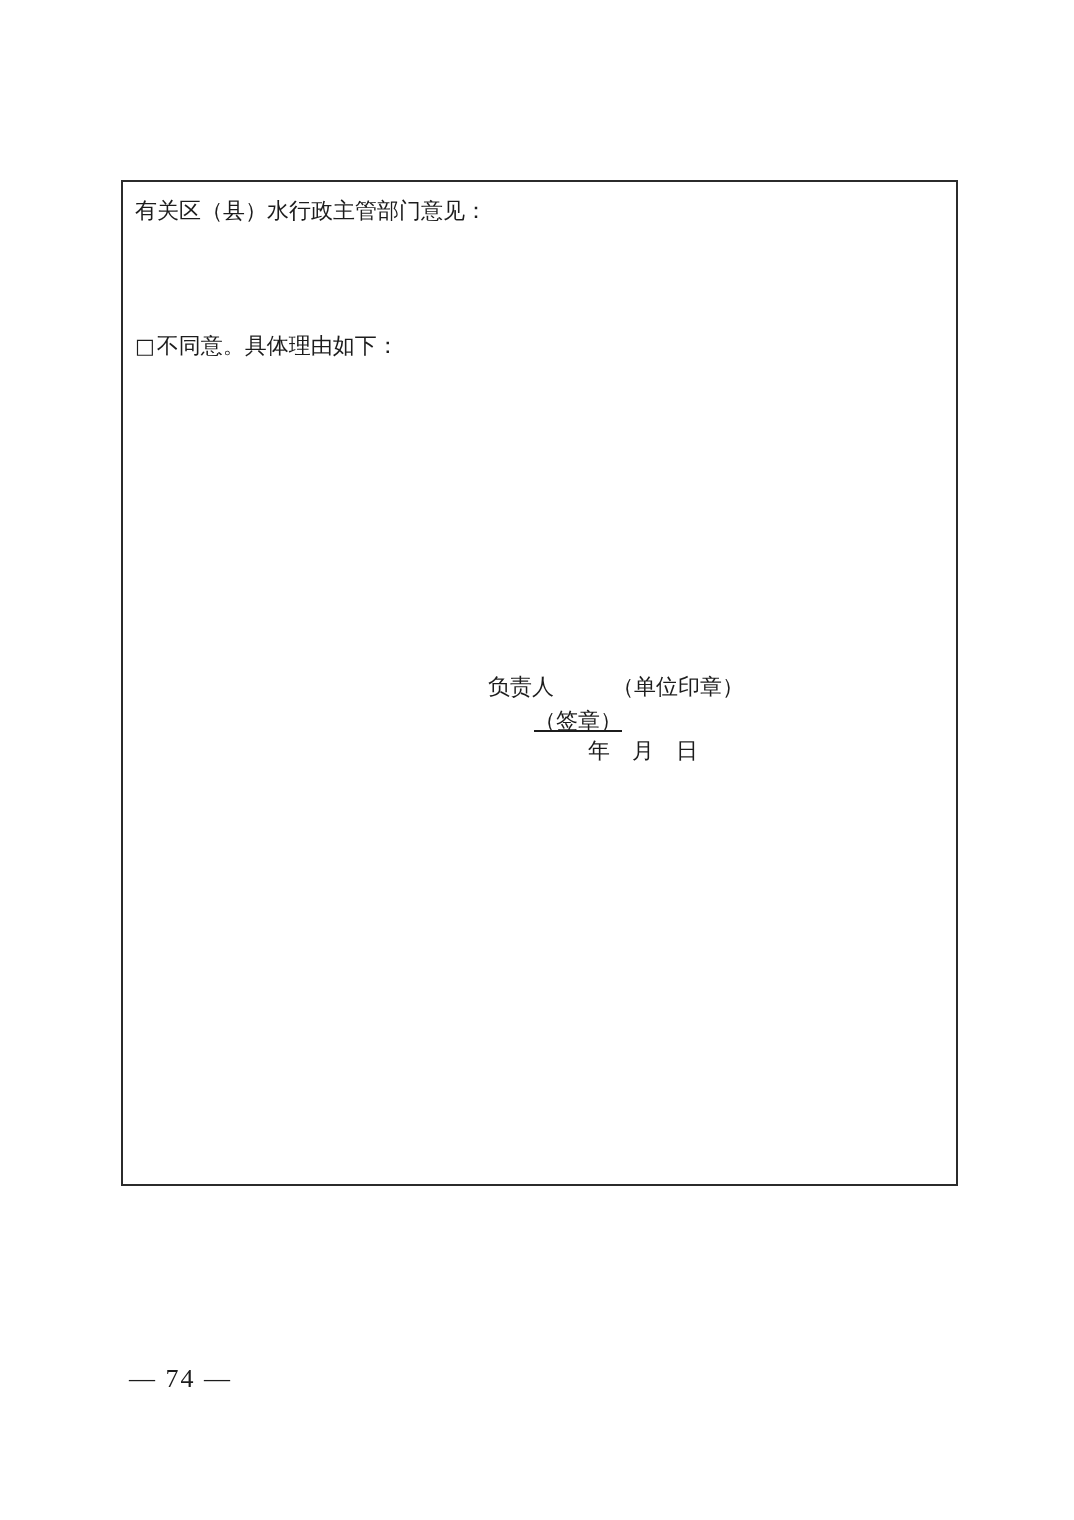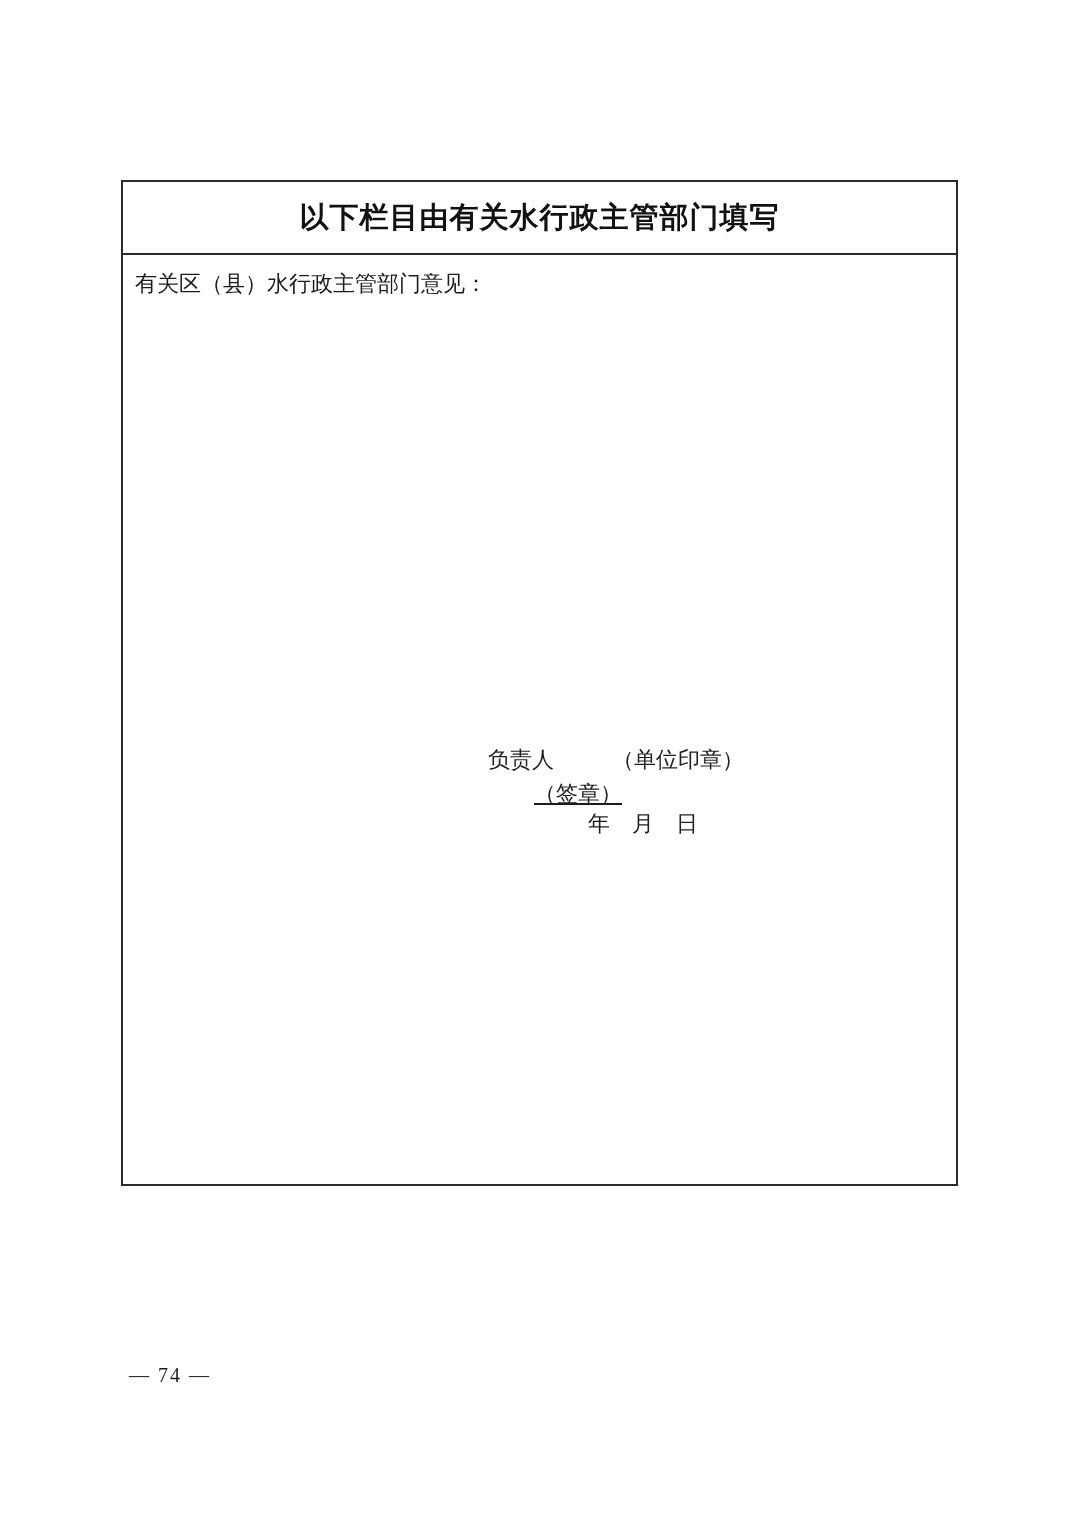--- a/index.html
+++ b/index.html
@@ -60,41 +60,41 @@
     font-size: 22px;
   }
   .sig-line-1 { left: 365px; top: 490px; }
   .sig-line-1 .unit-seal { margin-left: 58px; }
   .sig-line-2 { left: 411px; top: 524px; text-decoration: underline; }
   .sig-line-3 { left: 465px; top: 554px; }
   .page-footer {
     position: absolute;
     left: 129px;
     top: 1364px;
-    font-size: 20px;
+    font-size: 26px;
     letter-spacing: 2px;
     color: #1c1c1c;
   }
 </style>
 </head>
 <body>
 
 <div class="page">
 
   <div class="form-box">
 
-    <div class="title-row">
-      <span class="form-title">以下栏目由有关水行政主管部门填写</span>
-    </div>
 
     <div class="form-body">
 
       <div class="section-label">有关区（县）水行政主管部门意见：</div>
 
 
+      <div class="option option-disagree">
+        <span class="checkbox-glyph">□</span><span>不同意。具体理由如下：</span>
+      </div>
 
       <div class="sig-line sig-line-1">
         <span>负责人</span><span class="unit-seal">（单位印章）</span>
       </div>
 
       <div class="sig-line sig-line-2">（签章）</div>
 
       <div class="sig-line sig-line-3">年　月　日</div>
 
     </div>

